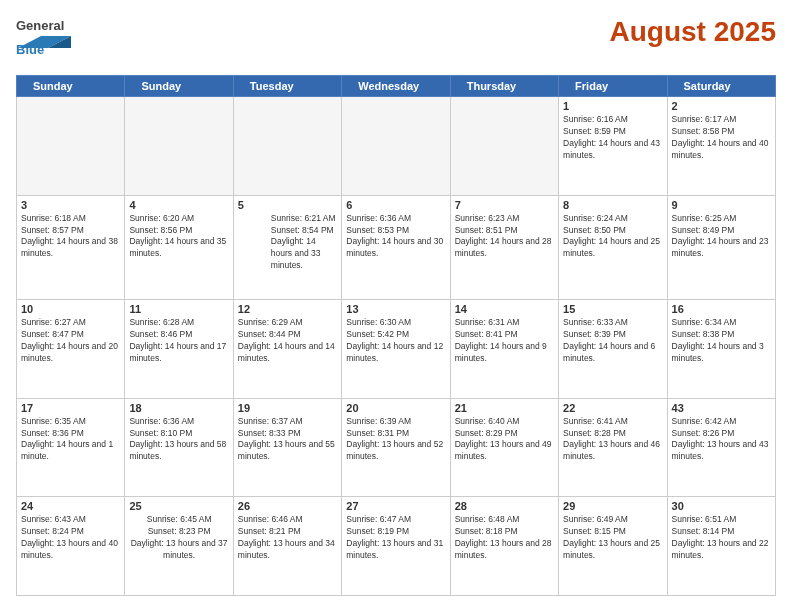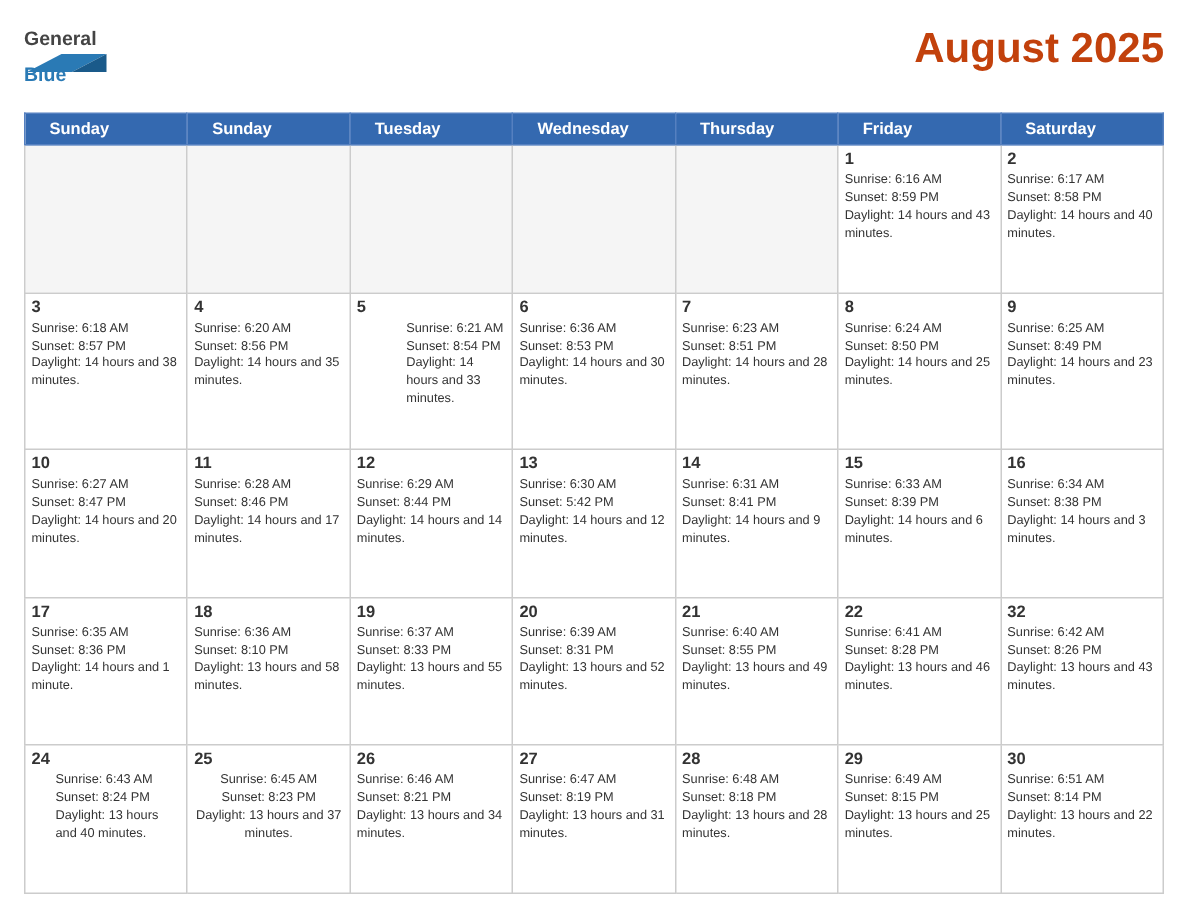--- a/index.html
+++ b/index.html
@@ -243,40 +243,40 @@
           </td>
           <td>
             <span class="day-num">20</span>
             <div class="day-info" style="white-space: pre-line;">Sunrise: 6:39 AM
 Sunset: 8:31 PM
 Daylight: 13 hours and 52 minutes.</div>
           </td>
           <td>
             <span class="day-num">21</span>
             <div class="day-info" style="white-space: pre-line;">Sunrise: 6:40 AM
-Sunset: 8:55 PM
+Sunset: 8:29 PM
 Daylight: 13 hours and 49 minutes.</div>
           </td>
           <td>
             <span class="day-num">22</span>
             <div class="day-info" style="white-space: pre-line;">Sunrise: 6:41 AM
 Sunset: 8:28 PM
 Daylight: 13 hours and 46 minutes.</div>
           </td>
           <td>
-            <span class="day-num">32</span>
+            <span class="day-num">43</span>
             <div class="day-info" style="white-space: pre-line;">Sunrise: 6:42 AM
 Sunset: 8:26 PM
 Daylight: 13 hours and 43 minutes.</div>
           </td>
         </tr>
         <tr>
           <td>
             <span class="day-num">24</span>
-            <div class="day-info" style="white-space: pre-line; margin-left: 16px;">Sunrise: 6:43 AM
+            <div class="day-info" style="white-space: pre-line;">Sunrise: 6:43 AM
 Sunset: 8:24 PM
 Daylight: 13 hours and 40 minutes.</div>
           </td>
           <td>
             <span class="day-num">25</span>
             <div class="day-info" style="white-space: pre-line; text-align: center;">Sunrise: 6:45 AM
 Sunset: 8:23 PM
 Daylight: 13 hours and 37 minutes.</div>
           </td>
           <td>

